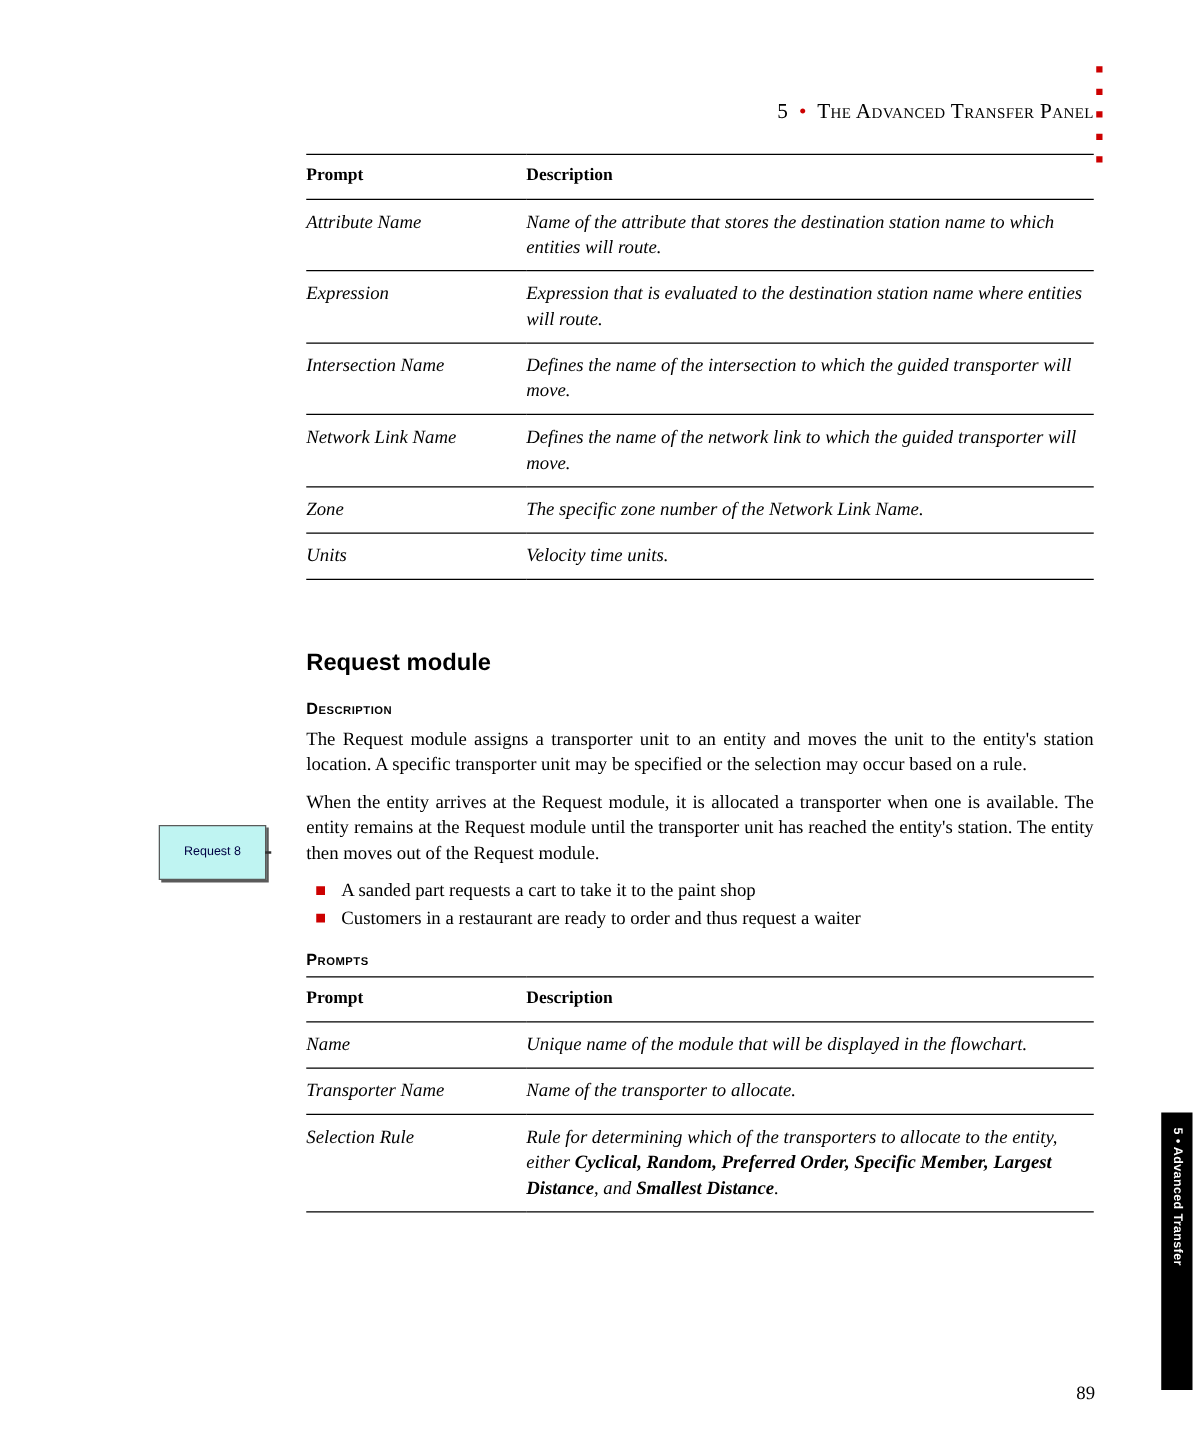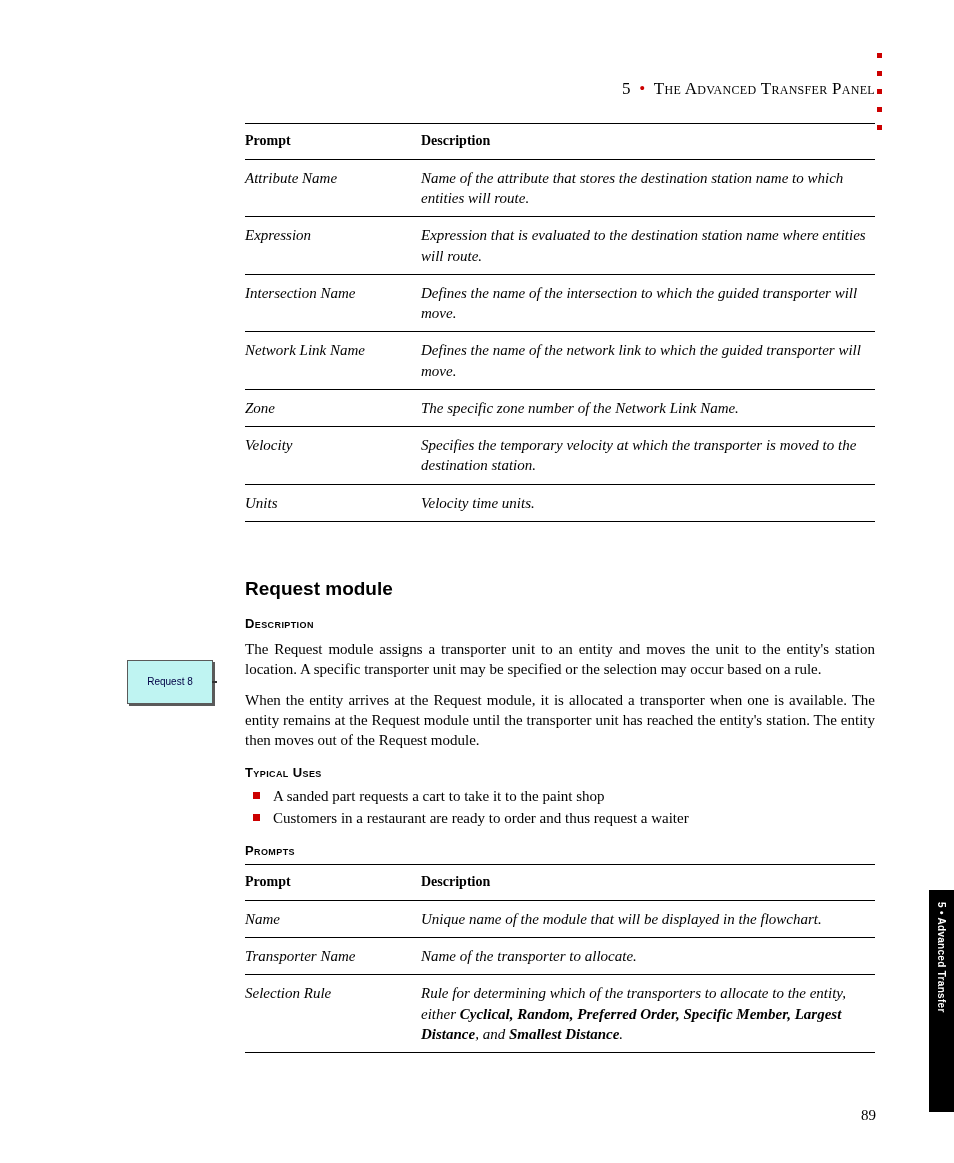--- a/index.html
+++ b/index.html
@@ -166,37 +166,32 @@
         </tr>
     <tr>
           <td>Network Link Name</td>
           <td>Defines the name of the network link to which the guided transporter will move.</td>
         </tr>
     <tr>
           <td>Zone</td>
           <td>The specific zone number of the Network Link Name.</td>
         </tr>
     <tr>
-          <td>Velocity</td>
-          <td>Specifies the temporary velocity at which the transporter is moved to the destination station.</td>
-        </tr>
-    <tr>
           <td>Units</td>
           <td>Velocity time units.</td>
         </tr>
   </tbody>
     </table>
 
   <div class="h2">Request module</div>
 
   <div class="h3">Description</div>
   <div class="para">The Request module assigns a transporter unit to an entity and moves the unit to the entity's station location. A specific transporter unit may be specified or the selection may occur based on a rule.</div>
   <div class="para">When the entity arrives at the Request module, it is allocated a transporter when one is available. The entity remains at the Request module until the transporter unit has reached the entity's station. The entity then moves out of the Request module.</div>
 
-  <div class="h3">Typical Uses</div>
   <ul class="uses">
     <li><span class="sq"></span><span>A sanded part requests a cart to take it to the paint shop</span></li>
     <li><span class="sq"></span><span>Customers in a restaurant are ready to order and thus request a waiter</span></li>
   </ul>
 
   <div class="h3">Prompts</div>
 
   <table class="table" style="margin-top:4px;">
     <tbody>
         <tr>

